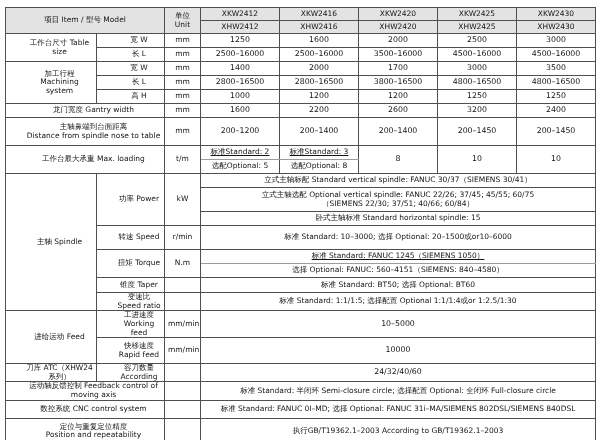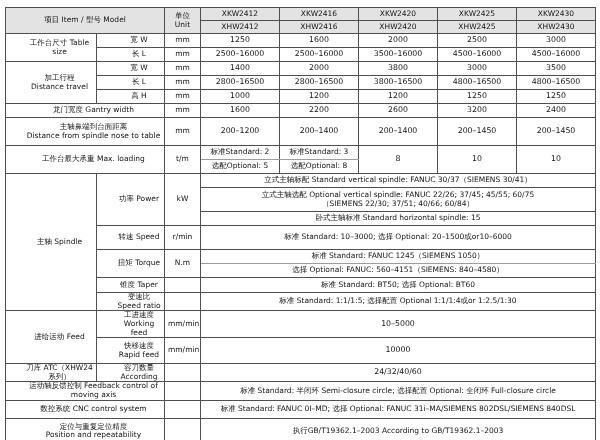--- a/index.html
+++ b/index.html
@@ -14,21 +14,21 @@
     border-collapse:collapse; table-layout:fixed; width:590px;
     font-size:7.5px; line-height:1.15;
   }
   td {
     border:1px solid #4f4f4f; padding:0 3px;
     vertical-align:middle; overflow:hidden; text-align:center;
   }
   td.lbl { text-align:center; padding-left:20px; }
   tr.hdr td { background:#e3e3e3; }
   td.lt { border-top:1px solid #f97316;margin-top:21px; }
-  td.lb { border-bottom:1px solid #9d9d9d; }
+  td.lb { border-bottom:1px solid #9d9d9d;text-decoration:underline; }
   .h13{height:13px}.h14{height:14px}.h15{height:15px}.h16{height:16px}
   .h17{height:17px}.h18{height:18px}.h24{height:24px}.h26{height:26px}.h28{height:28px}
   .two-line div { display:block; }
   .val { font-size:7.8px; }
 </style>
 </head>
 <body>
 
 <div class="wrap">
 <table class="spec">
@@ -80,27 +80,27 @@
     <td class="val">2500–16000</td>
     <td class="val">2500–16000</td>
     <td class="val">3500–16000</td>
     <td class="val">4500–16000</td>
     <td class="val">4500–16000</td>
   </tr>
 
   <tr class="h14">
     <td rowspan="3" class="lbl two-line">
       <div>加工行程</div>
-      <div>Distance travel</div>
+      <div>Machining system</div>
     </td>
     <td class="lbl">宽 W</td>
     <td>mm</td>
     <td class="val">1400</td>
     <td class="val">2000</td>
-    <td class="val">3800</td>
+    <td class="val">1700</td>
     <td class="val">3000</td>
     <td class="val">3500</td>
   </tr>
   <tr class="h14">
     <td class="lbl">长 L</td>
     <td>mm</td>
     <td class="val">2800–16500</td>
     <td class="val">2800–16500</td>
     <td class="val">3800–16500</td>
     <td class="val">4800–16500</td>

